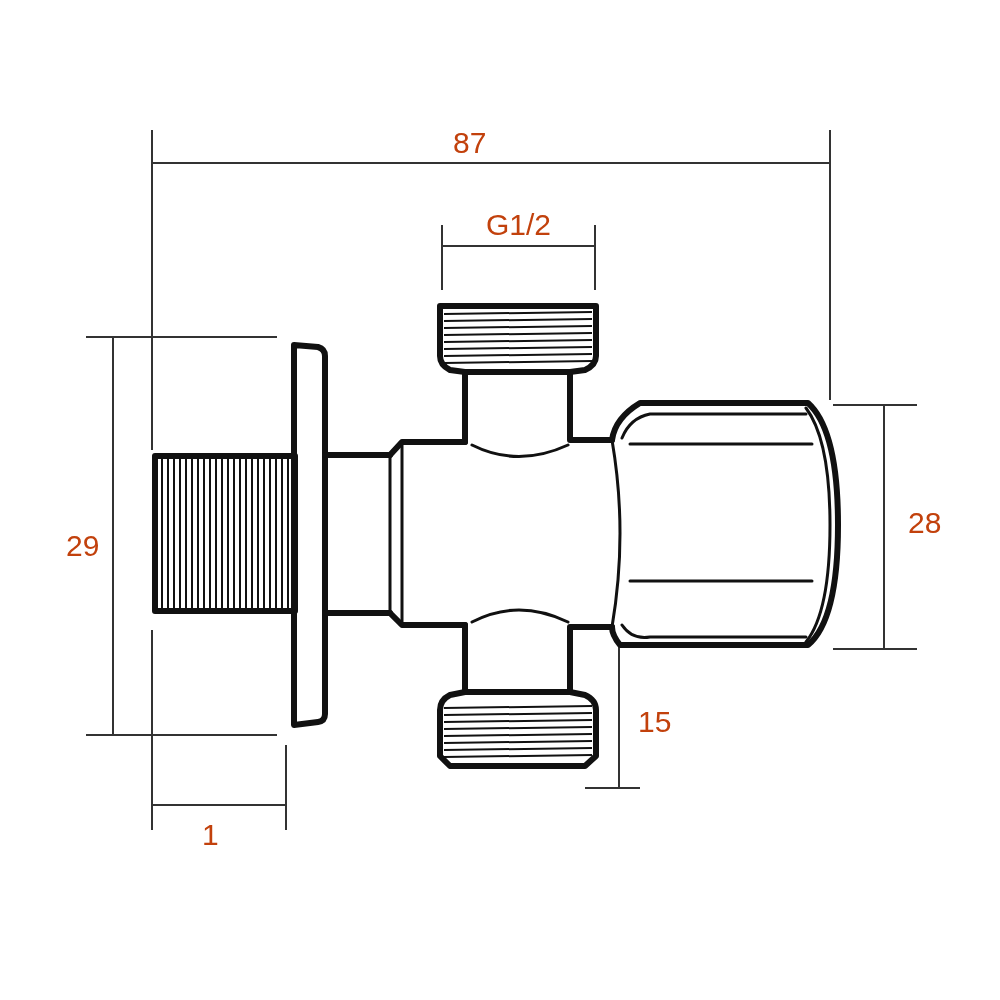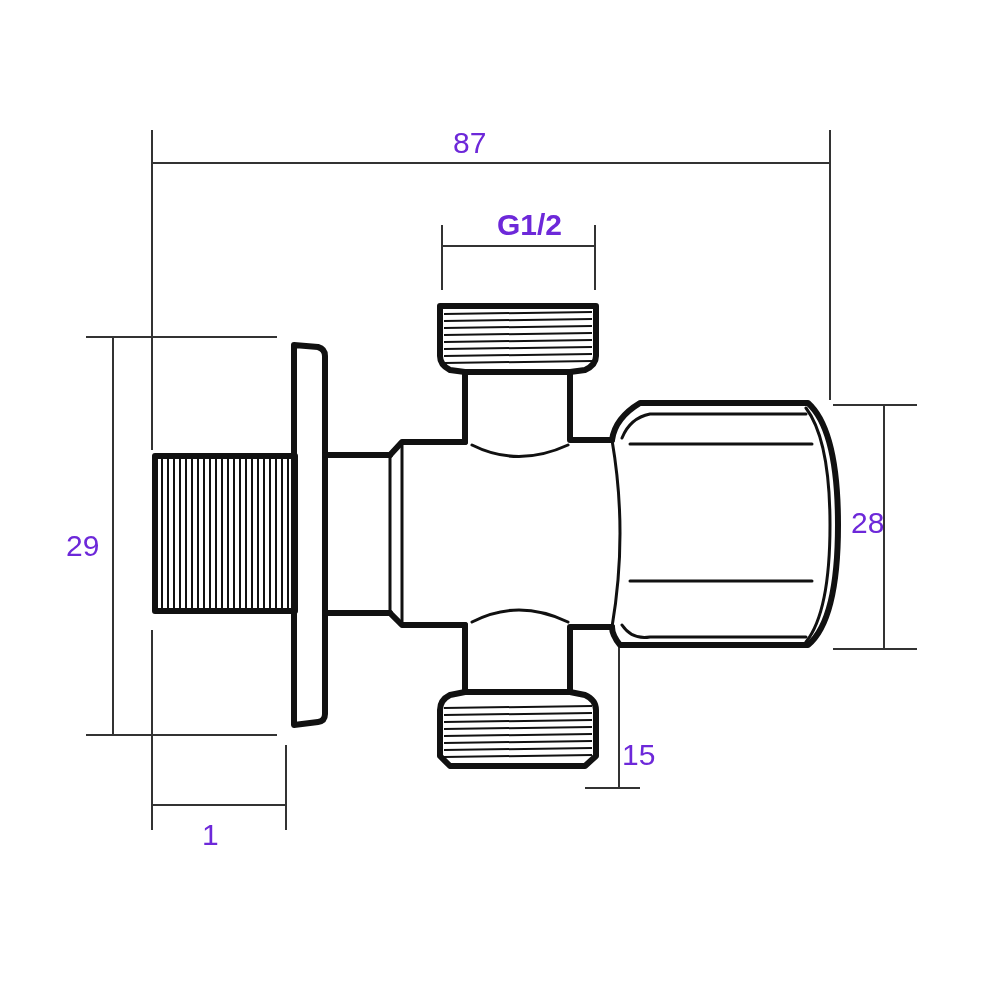--- a/index.html
+++ b/index.html
@@ -2,21 +2,21 @@
 <html><head>
 <meta charset="utf-8">
 <style>
   html, body { margin:0; padding:0; background:#ffffff; }
   body { width:1000px; height:1000px; position:relative; overflow:hidden; font-family:"Liberation Sans", sans-serif; }
   svg { position:absolute; left:0; top:0; }
   .thick { fill:none; stroke:#111; stroke-width:6; stroke-linejoin:round; stroke-linecap:round; }
   .med { fill:none; stroke:#111; stroke-width:3; stroke-linejoin:round; stroke-linecap:round; }
   .thin { fill:none; stroke:#111; stroke-width:2; }
   .dim { fill:none; stroke:#333; stroke-width:2; }
-  .lbl { position:absolute; font-size:30px; color:#6d28d9; line-height:1; white-space:nowrap; }
+  .lbl { position:absolute; font-size:30px; color:#c2410c; line-height:1; white-space:nowrap; }
 </style>
 </head>
 <body>
 
 <svg width="1000" height="1000" viewBox="0 0 1000 1000">
 
   <g>
     <line class="dim" x1="152" y1="130" x2="152" y2="450"></line>
     <line class="dim" x1="830" y1="130" x2="830" y2="400"></line>
     <line class="dim" x1="152" y1="163" x2="830" y2="163"></line>
@@ -134,17 +134,17 @@
     <path class="thick" d="M612 440 Q615 418 640 403 L808 403 Q838 430 838 525 Q838 620 808 645 L620 645 Q612 635 612 627"></path>
     <path class="med" d="M622 438 Q630 418 650 414 L806 414"></path>
     <path class="med" d="M806 408 Q830 440 830 525 Q830 612 806 642"></path>
     <path class="med" d="M622 625 Q632 640 650 637 L806 637"></path>
     <line class="med" x1="630" y1="444" x2="812" y2="444"></line>
     <line class="med" x1="630" y1="581" x2="812" y2="581"></line>
   </g>
 </svg>
 
 <div class="lbl" style="left:453px; top:128px;">87</div>
-<div class="lbl" style="left:497px; top:210px;font-weight:bold;">G1/2</div>
+<div class="lbl" style="left:486px; top:210px;">G1/2</div>
 <div class="lbl" style="left:66px; top:531px;">29</div>
-<div class="lbl" style="left:851px; top:508px;text-align:right;">28</div>
-<div class="lbl" style="left:622px; top:707px;margin-top:33px;">15</div>
+<div class="lbl" style="left:908px; top:508px;text-align:right;">28</div>
+<div class="lbl" style="left:638px; top:707px;">15</div>
 <div class="lbl" style="left:202px; top:820px;">1</div>
 
 </body></html>

